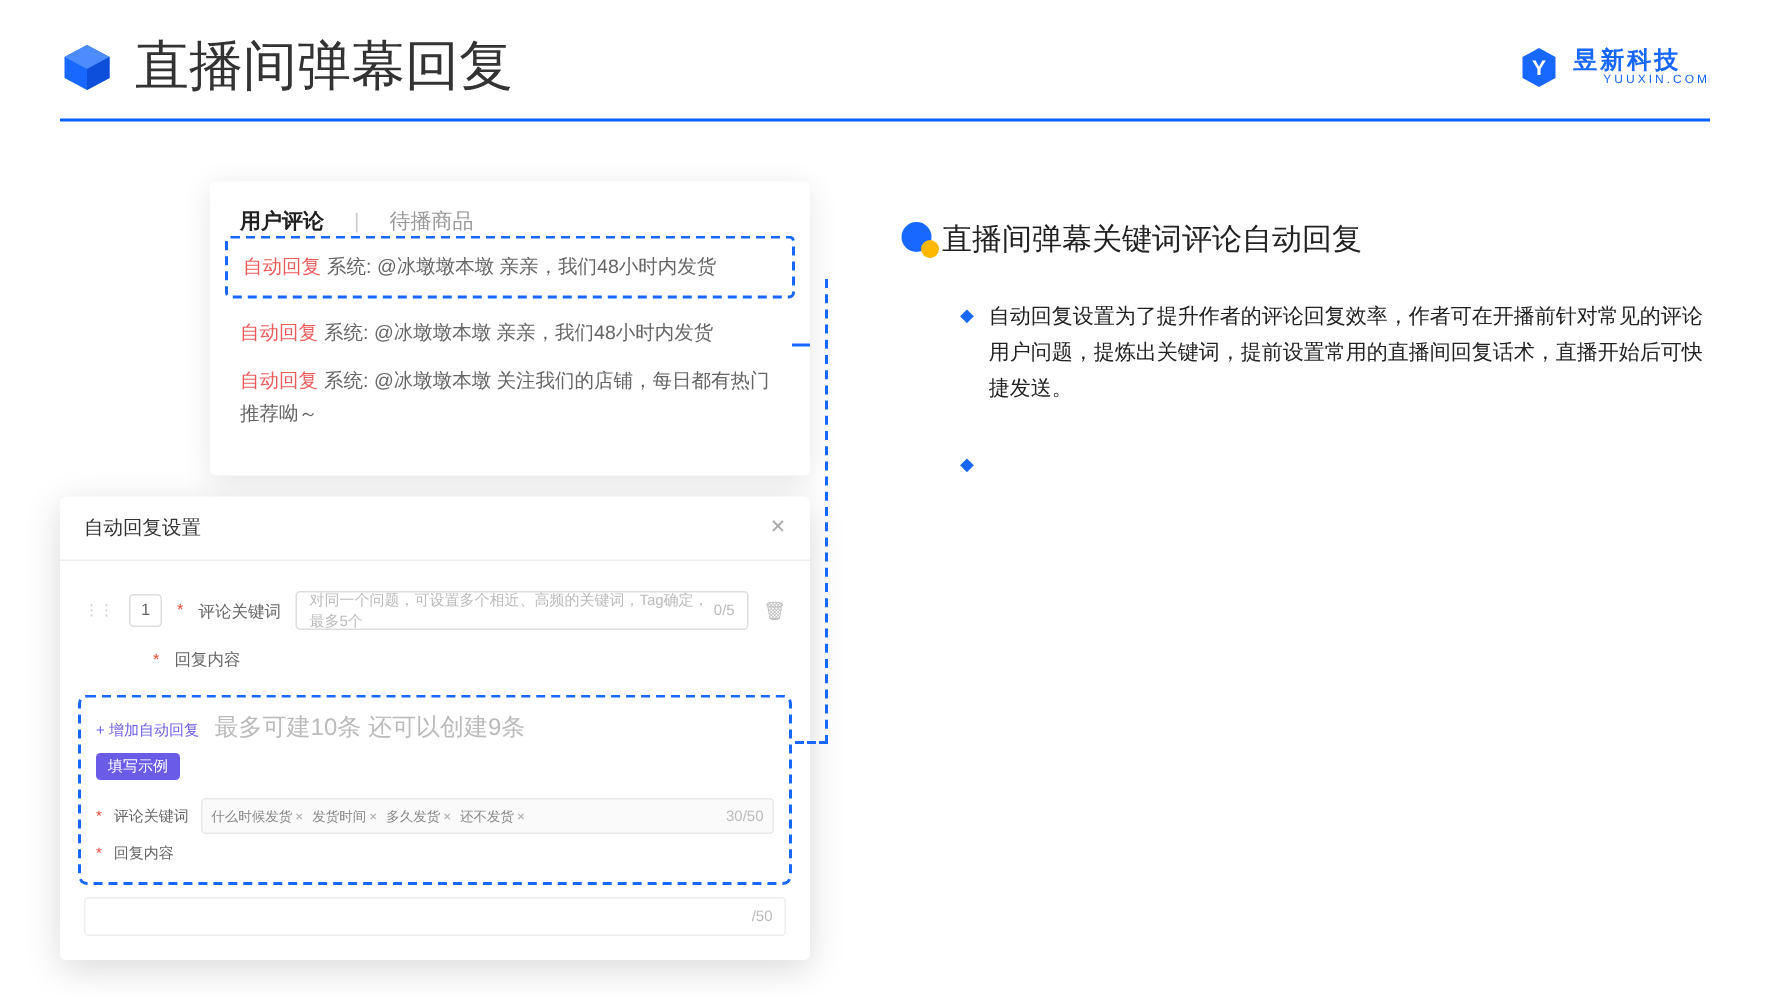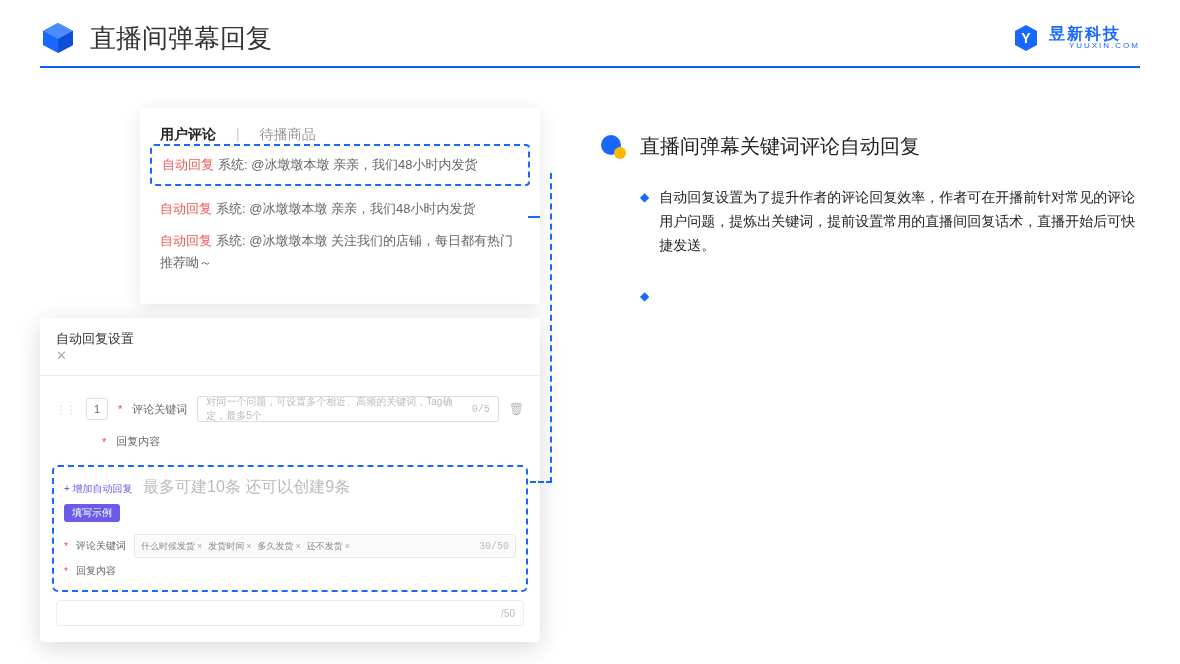--- a/index.html
+++ b/index.html
@@ -16,21 +16,21 @@
   display: flex;
   align-items: center;
   padding: 20px 40px 10px 40px;
   justify-content: space-between;
 }
 .header-left { display: flex; align-items: center; gap: 14px; }
 .header-icon {
   width: 36px; height: 36px;
 }
 .header-title {
-  font-size: 26px;
+  font-size: 36px;
   color: #333;
   font-weight: 500;
   text-align: right;
 }
 .header-logo {
   display: flex;
   align-items: center;
   gap: 8px;
 }
 .header-logo-text {
@@ -132,21 +132,20 @@
   z-index: 2;
   padding-bottom: 16px;
 }
 .modal-header {
   display: flex;
   justify-content: space-between;
   padding: 12px 16px;
   border-bottom: 1px solid #eee;
   font-size: 13px;
   color: #333;
-  flex-direction: column;
 }
 .modal-close { color: #aaa; cursor: pointer; }
 
 .form-row {
   display: flex;
   align-items: center;
   padding: 6px 16px;
   gap: 10px;
   font-size: 11px;
 }
@@ -168,21 +167,21 @@
   height: 26px;
   border: 1px solid #ddd;
   border-radius: 3px;
   padding: 0 8px;
   font-size: 10px;
   color: #bbb;
   display: flex;
   align-items: center;
   justify-content: space-between;
 }
-.form-counter { color: #bbb; font-size: 10px; font-family: Liberation Mono, monospace; }
+.form-counter { color: #bbb; font-size: 10px; }
 .trash-icon { color: #bbb; font-size: 12px; }
 
 .example-box {
   margin: 10px 12px 0;
   border: 2px dashed #1868ff;
   border-radius: 6px;
   padding: 10px 10px 12px;
   position: relative;
 }
 .add-link { color: #6b5ce7; font-size: 10px; }
@@ -241,21 +240,21 @@
   justify-content:flex-end;
   padding: 0 8px;
   font-size: 10px;
   color:#bbb;
 }
 
 
 .section-title-row {
   display: flex;
   align-items: center;
-  gap: 14px;
+  gap: 2px;
   margin-bottom: 26px;
 }
 .bubble-icon {
   width: 26px; height: 26px;
   position: relative;
 }
 .section-title {
   font-size: 20px;
   color: #222;
 }

